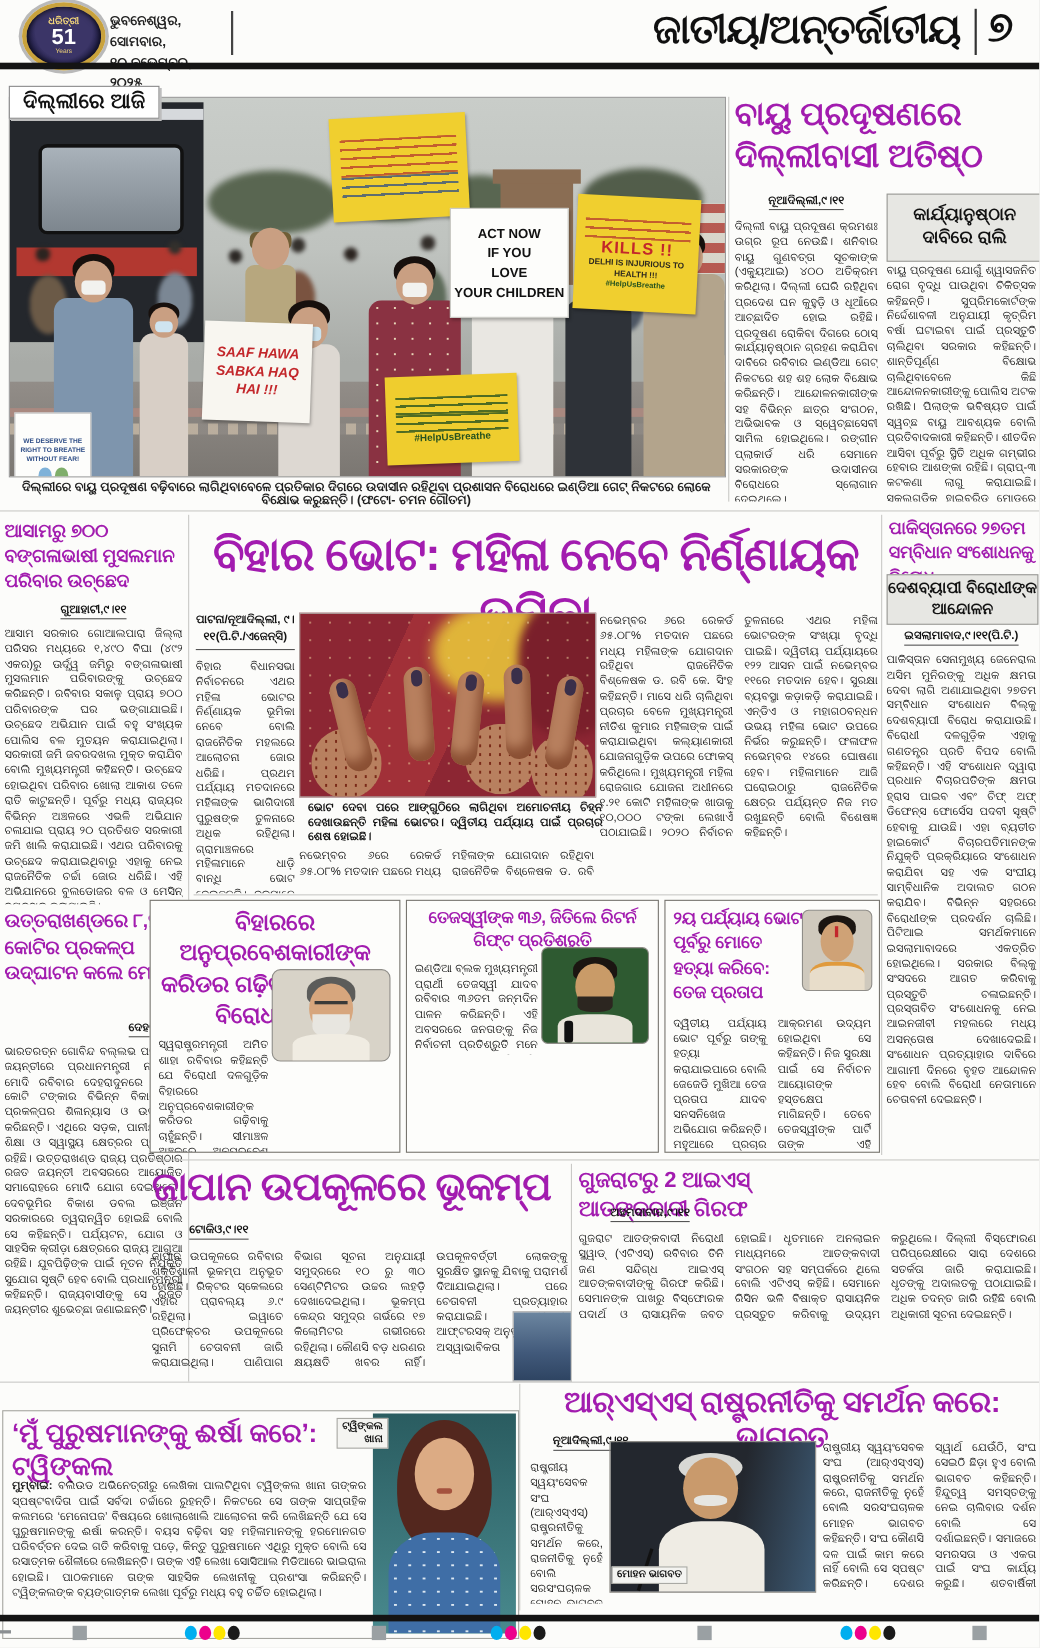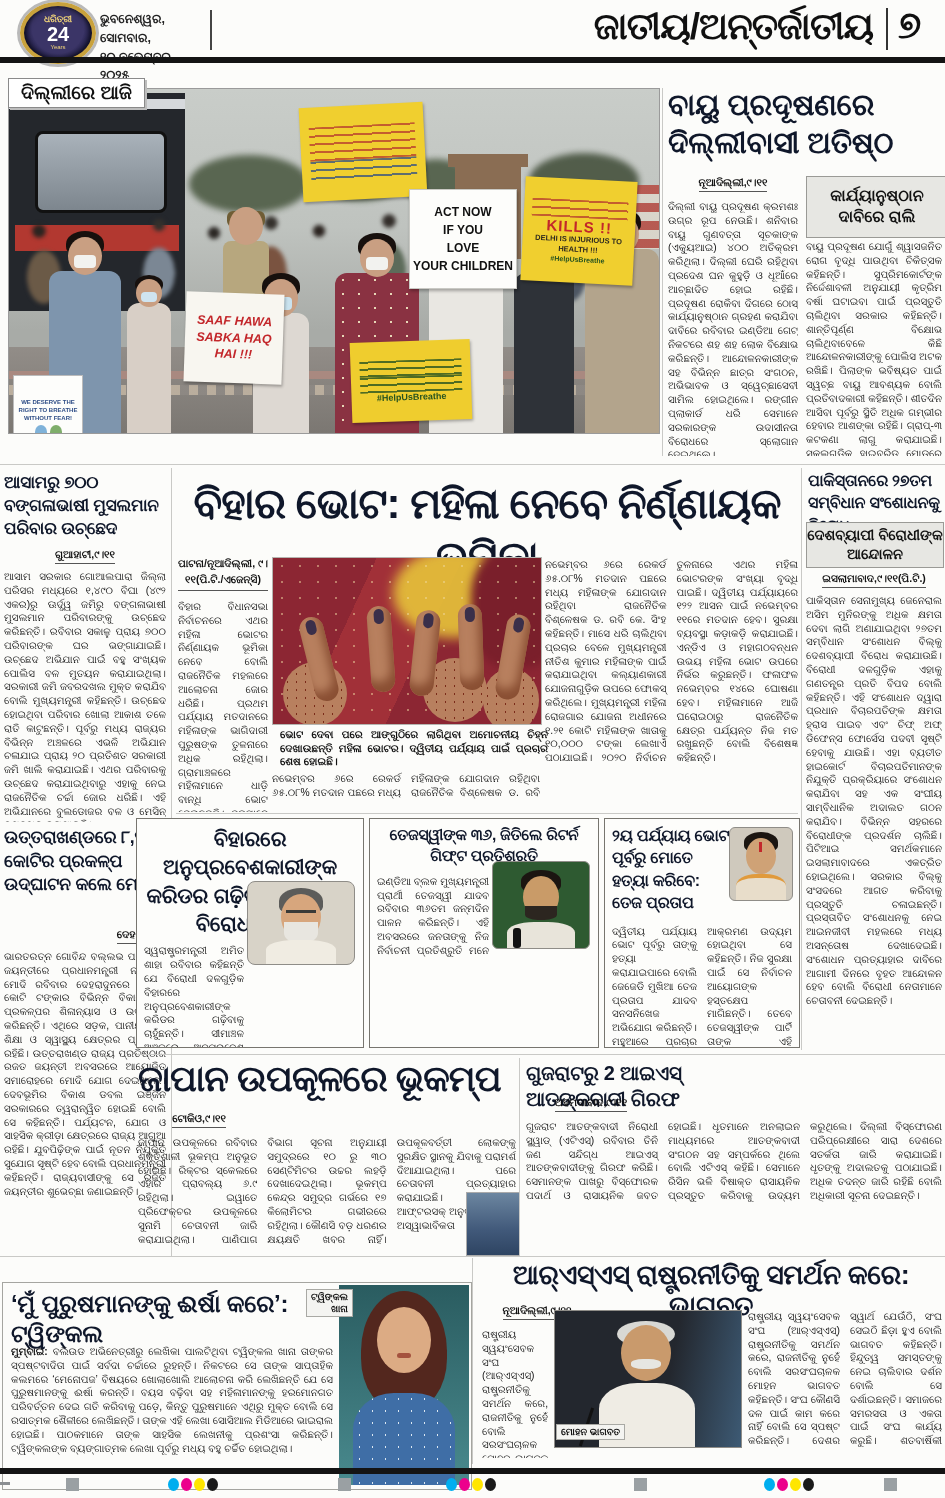--- a/index.html
+++ b/index.html
@@ -89,21 +89,21 @@
   .sg-kill .k2{color:#2e2a1f;font-weight:700;font-size:7.5px;white-space:pre-line;line-height:1.4;}
   .sg-kill .k3{color:#27531f;font-weight:700;font-size:7px;}
   .sg-kid{left:342px;top:252px;width:120px;height:80px;background:#efcd2e;transform:rotate(-2deg);box-shadow:1px 2px 3px rgba(0,0,0,.3);}
   .sg-kid .k3{color:#27531f;font-weight:800;font-size:9px;}
   .sg-we{left:4px;top:286px;width:64px;height:82px;background:#fdfdfb;border:1px solid #bbb;color:#2e4d86;font-weight:700;font-size:6px;line-height:1.3;padding:2px;}
   .sg-we .art{display:flex;gap:3px;margin-top:2px;}
   .sg-we .art i{width:12px;height:14px;border-radius:50%;}
   .caption-main{left:8px;top:437px;width:650px;text-align:center;font-size:11.5px;font-weight:bold;color:#1c1c1c;}
 
   
-  .hl{font-weight:800;color:#0f172a;letter-spacing:-.3px;}
+  .hl{font-weight:800;color:#a21caf;letter-spacing:-.3px;}
   .dateline{font-size:10.5px;font-weight:bold;text-align:center;}
   .dateline span{display:inline-block;border-bottom:1px solid #555;padding-bottom:2px;}
   .body{font-size:10.3px;line-height:1.34;text-align:justify;overflow:hidden;color:#151515;}
   .cols2{column-count:2;column-gap:10px;}
   .cols3{column-count:3;column-gap:10px;}
   .graybox{background:#e7e7e3;border:1px solid #9a9a96;text-align:center;font-weight:800;
            display:flex;align-items:center;justify-content:center;}
   .newsbox{border:1px solid #77756f;background:#fdfdfb;padding:6px 7px;box-sizing:border-box;overflow:hidden;}
   .plabel{position:absolute;background:#f4f4f1;border:1px solid #a9a9a4;font-size:9.5px;font-weight:bold;
           padding:1px 4px;line-height:1.25;white-space:pre-line;z-index:4;}
@@ -134,21 +134,21 @@
   .dotrow{display:flex;gap:2px;}
   .dotrow i{width:11px;height:13px;border-radius:50%;}
 </style>
 </head>
 <body>
 
 <div class="page">
 
   <div class="abs logo">
     <span class="t1">ଧରିତ୍ରୀ</span>
-    <span class="t2">24</span>
+    <span class="t2">51</span>
     <span class="t3">Years</span>
   </div>
   <div class="abs mh-date">
     <div>ଭୁବନେଶ୍ୱର, ସୋମବାର,</div>
     <div>୧୦ ନଭେମ୍ବର, ୨୦୨୫</div>
   </div>
   <div class="abs mh-section">ଜାତୀୟ/ଅନ୍ତର୍ଜାତୀୟ</div>
   <div class="mh-vr"></div>
   <div class="abs mh-page">୭</div>
   <div class="blackbar" style="top:57px;height:6px;"></div>
@@ -239,20 +239,21 @@
       <span class="k3">#HelpUsBreathe</span>
     </div>
     <div class="sign sg-we">
       <span>WE DESERVE THE RIGHT TO BREATHE WITHOUT FEAR!</span>
       <span class="art">
           <i style="background:#7fb2d9;"></i>
           <i style="background:#7fae6b;"></i>
         </span>
     </div>
   </div>
+  <div class="abs caption-main">ଦିଲ୍ଲୀରେ ବାୟୁ ପ୍ରଦୂଷଣ ବଢ଼ିବାରେ ଲାଗିଥିବାବେଳେ ପ୍ରତିକାର ଦିଗରେ ଉଦାସୀନ ରହିଥିବା ପ୍ରଶାସନ ବିରୋଧରେ ଇଣ୍ଡିଆ ଗେଟ୍ ନିକଟରେ ଲୋକେ ବିକ୍ଷୋଭ କରୁଛନ୍ତି। (ଫଟୋ- ଚମନ ଗୌତମ)</div>
 
   <div class="vr" style="left:662px;top:88px;height:368px;"></div>
   <div class="abs hl" style="left:668px;top:86px;width:274px;font-size:30px;line-height:1.28;">ବାୟୁ ପ୍ରଦୂଷଣରେ ଦିଲ୍ଲୀବାସୀ ଅତିଷ୍ଠ</div>
   <div class="abs dateline" style="left:668px;top:176px;width:130px;"><span>ନୂଆଦିଲ୍ଲୀ,୯।୧୧</span></div>
   <div class="abs body" style="left:668px;top:200px;width:130px;height:256px;">ଦିଲ୍ଲୀ ବାୟୁ ପ୍ରଦୂଷଣ କ୍ରମଶଃ ଉଗ୍ର ରୂପ ନେଉଛି। ଶନିବାର ବାୟୁ ଗୁଣବତ୍ତା ସୂଚକାଙ୍କ (ଏକ୍ୟୁଆଇ) ୪୦୦ ଅତିକ୍ରମ କରିଥିଲା। ଦିଲ୍ଲୀ ଘେରି ରହିଥିବା ପ୍ରଦେଶ ଘନ କୁହୁଡ଼ି ଓ ଧୂଆଁରେ ଆଚ୍ଛାଦିତ ହୋଇ ରହିଛି। ପ୍ରଦୂଷଣ ରୋକିବା ଦିଗରେ ଠୋସ୍ କାର୍ଯ୍ୟାନୁଷ୍ଠାନ ଗ୍ରହଣ କରାଯିବା ଦାବିରେ ରବିବାର ଇଣ୍ଡିଆ ଗେଟ୍ ନିକଟରେ ଶହ ଶହ ଲୋକ ବିକ୍ଷୋଭ କରିଛନ୍ତି। ଆନ୍ଦୋଳନକାରୀଙ୍କ ସହ ବିଭିନ୍ନ ଛାତ୍ର ସଂଗଠନ, ଅଭିଭାବକ ଓ ସ୍ୱେଚ୍ଛାସେବୀ ସାମିଲ ହୋଇଥିଲେ। ରଙ୍ଗୀନ ପ୍ଲାକାର୍ଡ ଧରି ସେମାନେ ସରକାରଙ୍କ ଉଦାସୀନତା ବିରୋଧରେ ସ୍ଲୋଗାନ ଦେଇଥିଲେ।</div>
   <div class="abs graybox" style="left:806px;top:176px;width:136px;height:56px;font-size:16px;line-height:1.3;padding:2px;">କାର୍ଯ୍ୟାନୁଷ୍ଠାନ ଦାବିରେ ରାଲି</div>
   <div class="abs body" style="left:806px;top:240px;width:136px;height:216px;">ବାୟୁ ପ୍ରଦୂଷଣ ଯୋଗୁଁ ଶ୍ୱାସଜନିତ ରୋଗ ବୃଦ୍ଧି ପାଉଥିବା ଚିକିତ୍ସକ କହିଛନ୍ତି। ସୁପ୍ରିମକୋର୍ଟଙ୍କ ନିର୍ଦ୍ଦେଶାବଳୀ ଅନୁଯାୟୀ କୃତ୍ରିମ ବର୍ଷା ଘଟାଇବା ପାଇଁ ପ୍ରସ୍ତୁତି ଚାଲିଥିବା ସରକାର କହିଛନ୍ତି। ଶାନ୍ତିପୂର୍ଣ୍ଣ ବିକ୍ଷୋଭ ଚାଲିଥିବାବେଳେ କିଛି ଆନ୍ଦୋଳନକାରୀଙ୍କୁ ପୋଲିସ ଅଟକ ରଖିଛି। ପିଲାଙ୍କ ଭବିଷ୍ୟତ ପାଇଁ ସ୍ୱଚ୍ଛ ବାୟୁ ଆବଶ୍ୟକ ବୋଲି ପ୍ରତିବାଦକାରୀ କହିଛନ୍ତି। ଶୀତଦିନ ଆସିବା ପୂର୍ବରୁ ସ୍ଥିତି ଅଧିକ ଗମ୍ଭୀର ହେବାର ଆଶଙ୍କା ରହିଛି। ଗ୍ରାପ୍-୩ କଟକଣା ଲାଗୁ କରାଯାଇଛି। ସ୍କୁଲଗୁଡ଼ିକୁ ହାଇବ୍ରିଡ ମୋଡରେ ଚଳାଇବାକୁ ନିର୍ଦ୍ଦେଶ ଦିଆଯାଇଛି। ରାଜଧାନୀର ବିଭିନ୍ନ ଅଞ୍ଚଳରେ ପାଣି ସିଞ୍ଚନ କରାଯାଉଛି।</div>
 
   <div class="hr" style="top:464px;left:0;width:945px;"></div>
 

